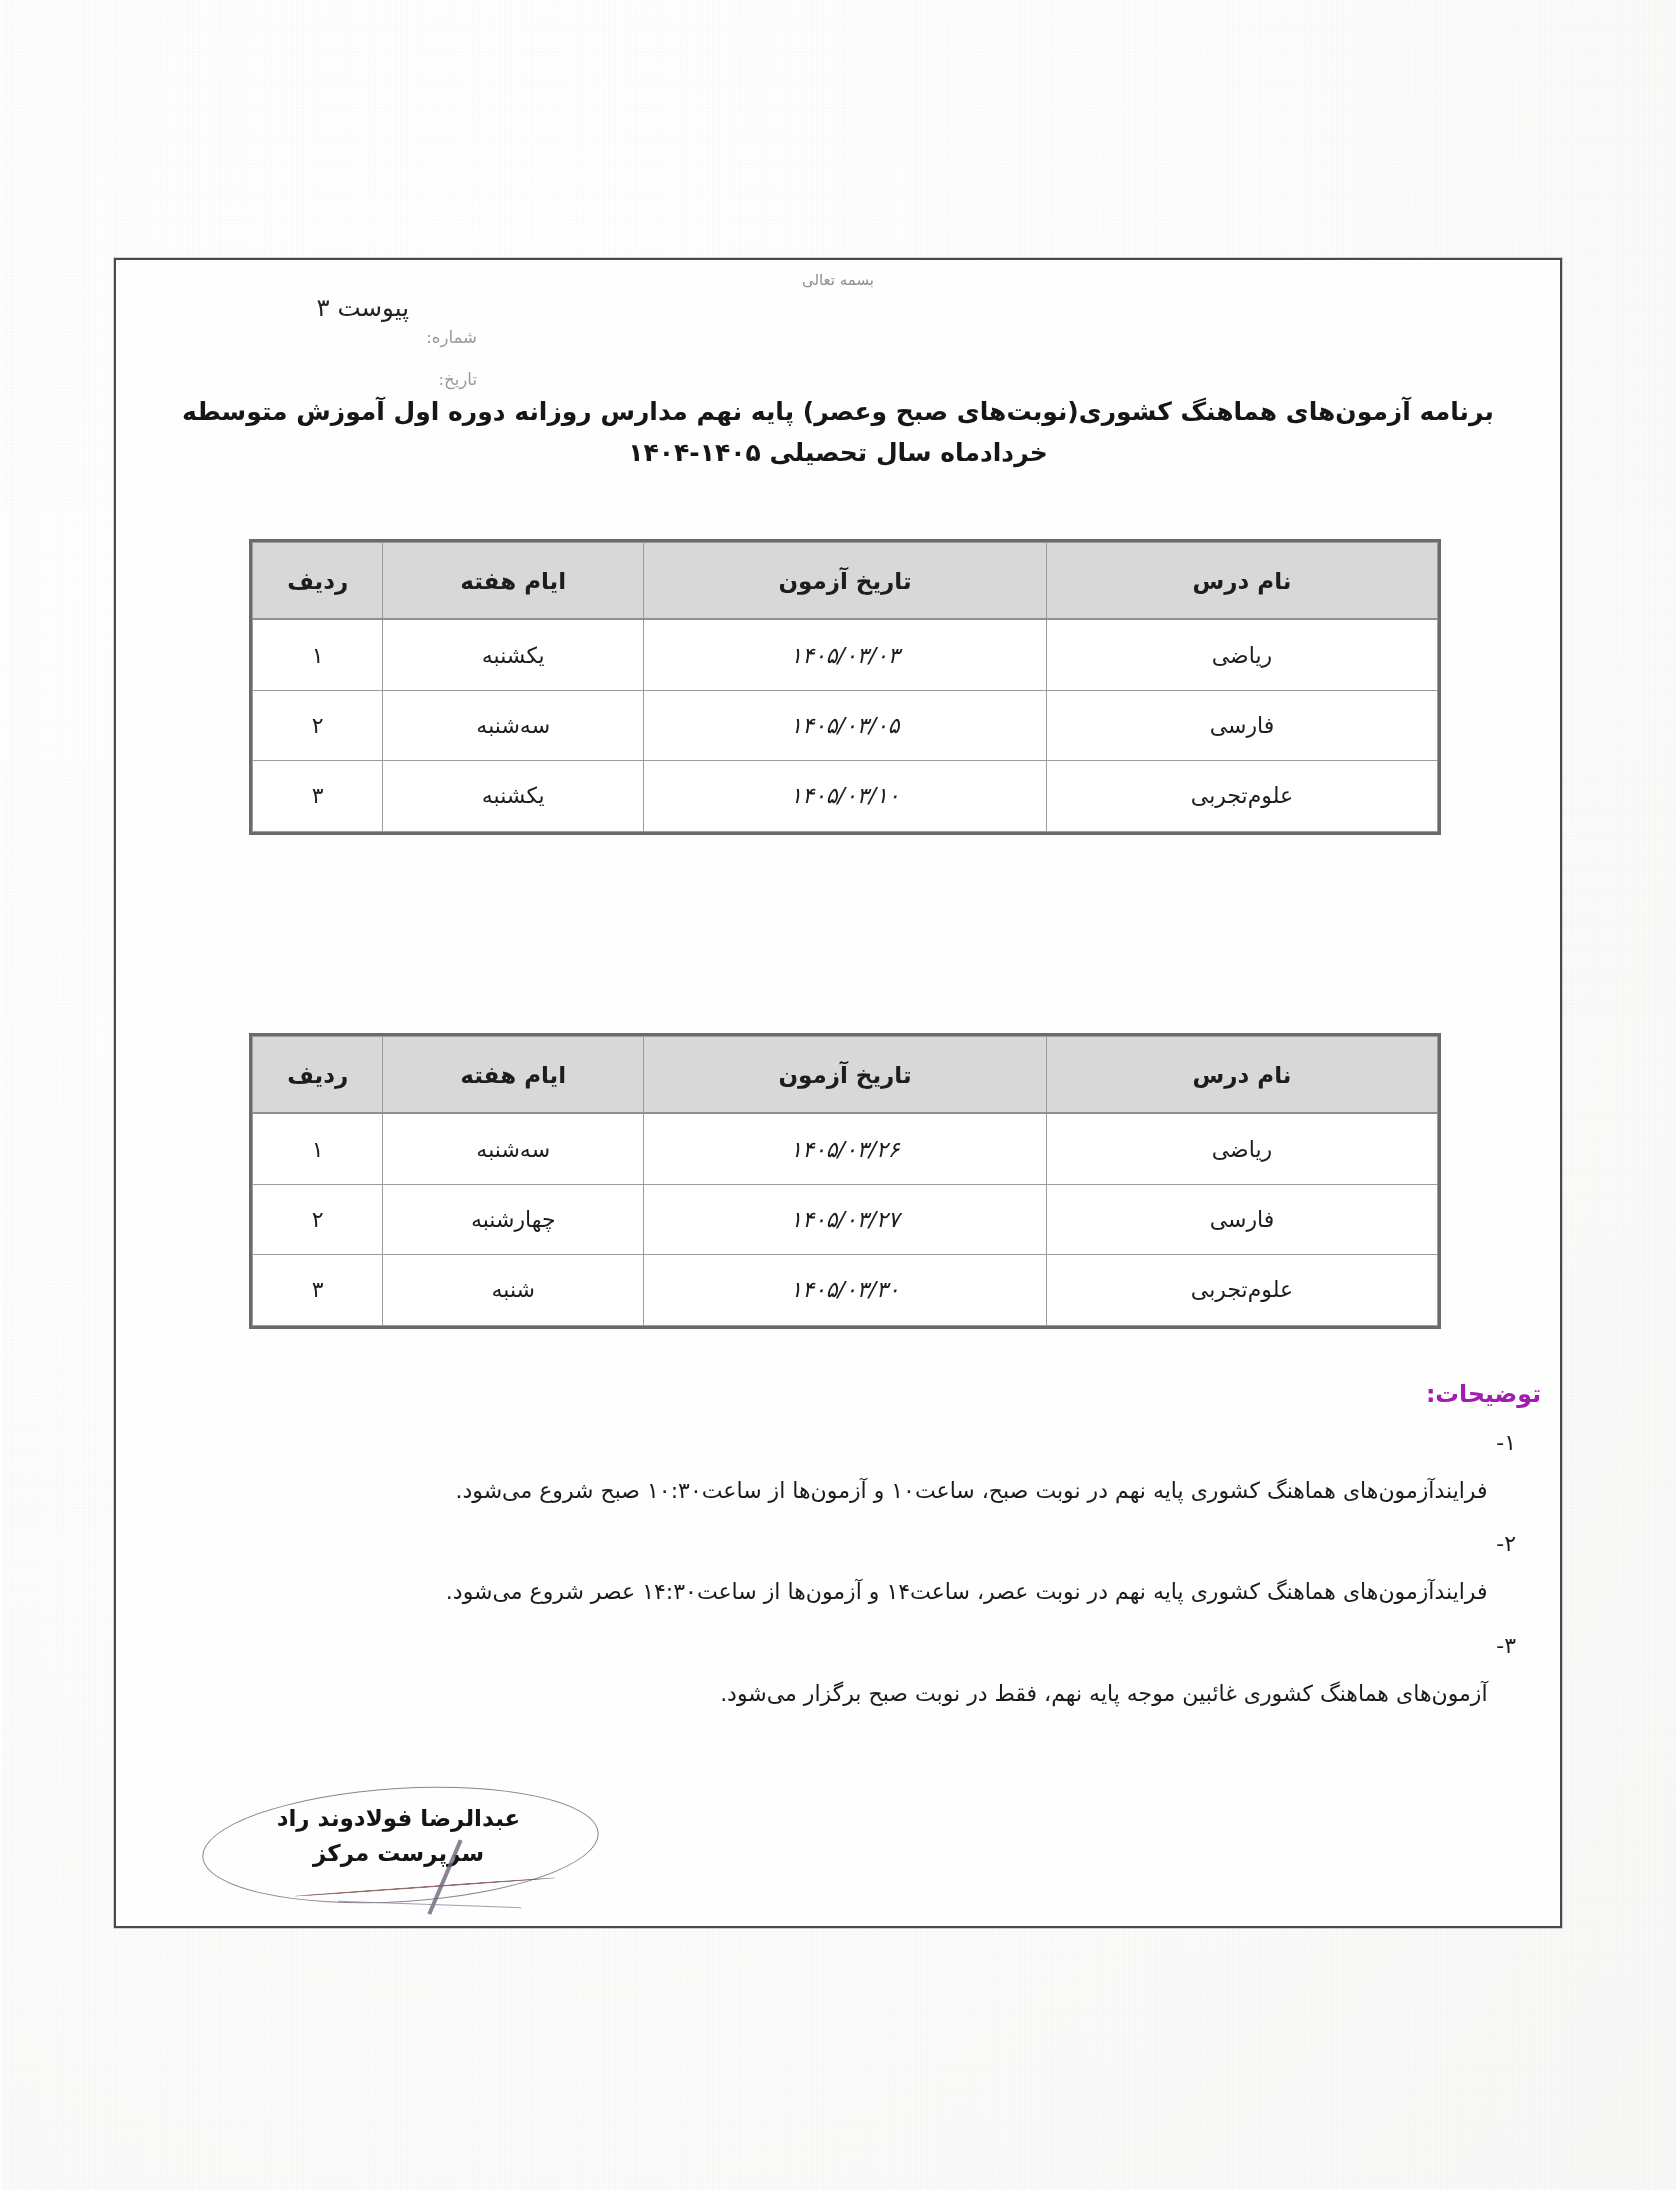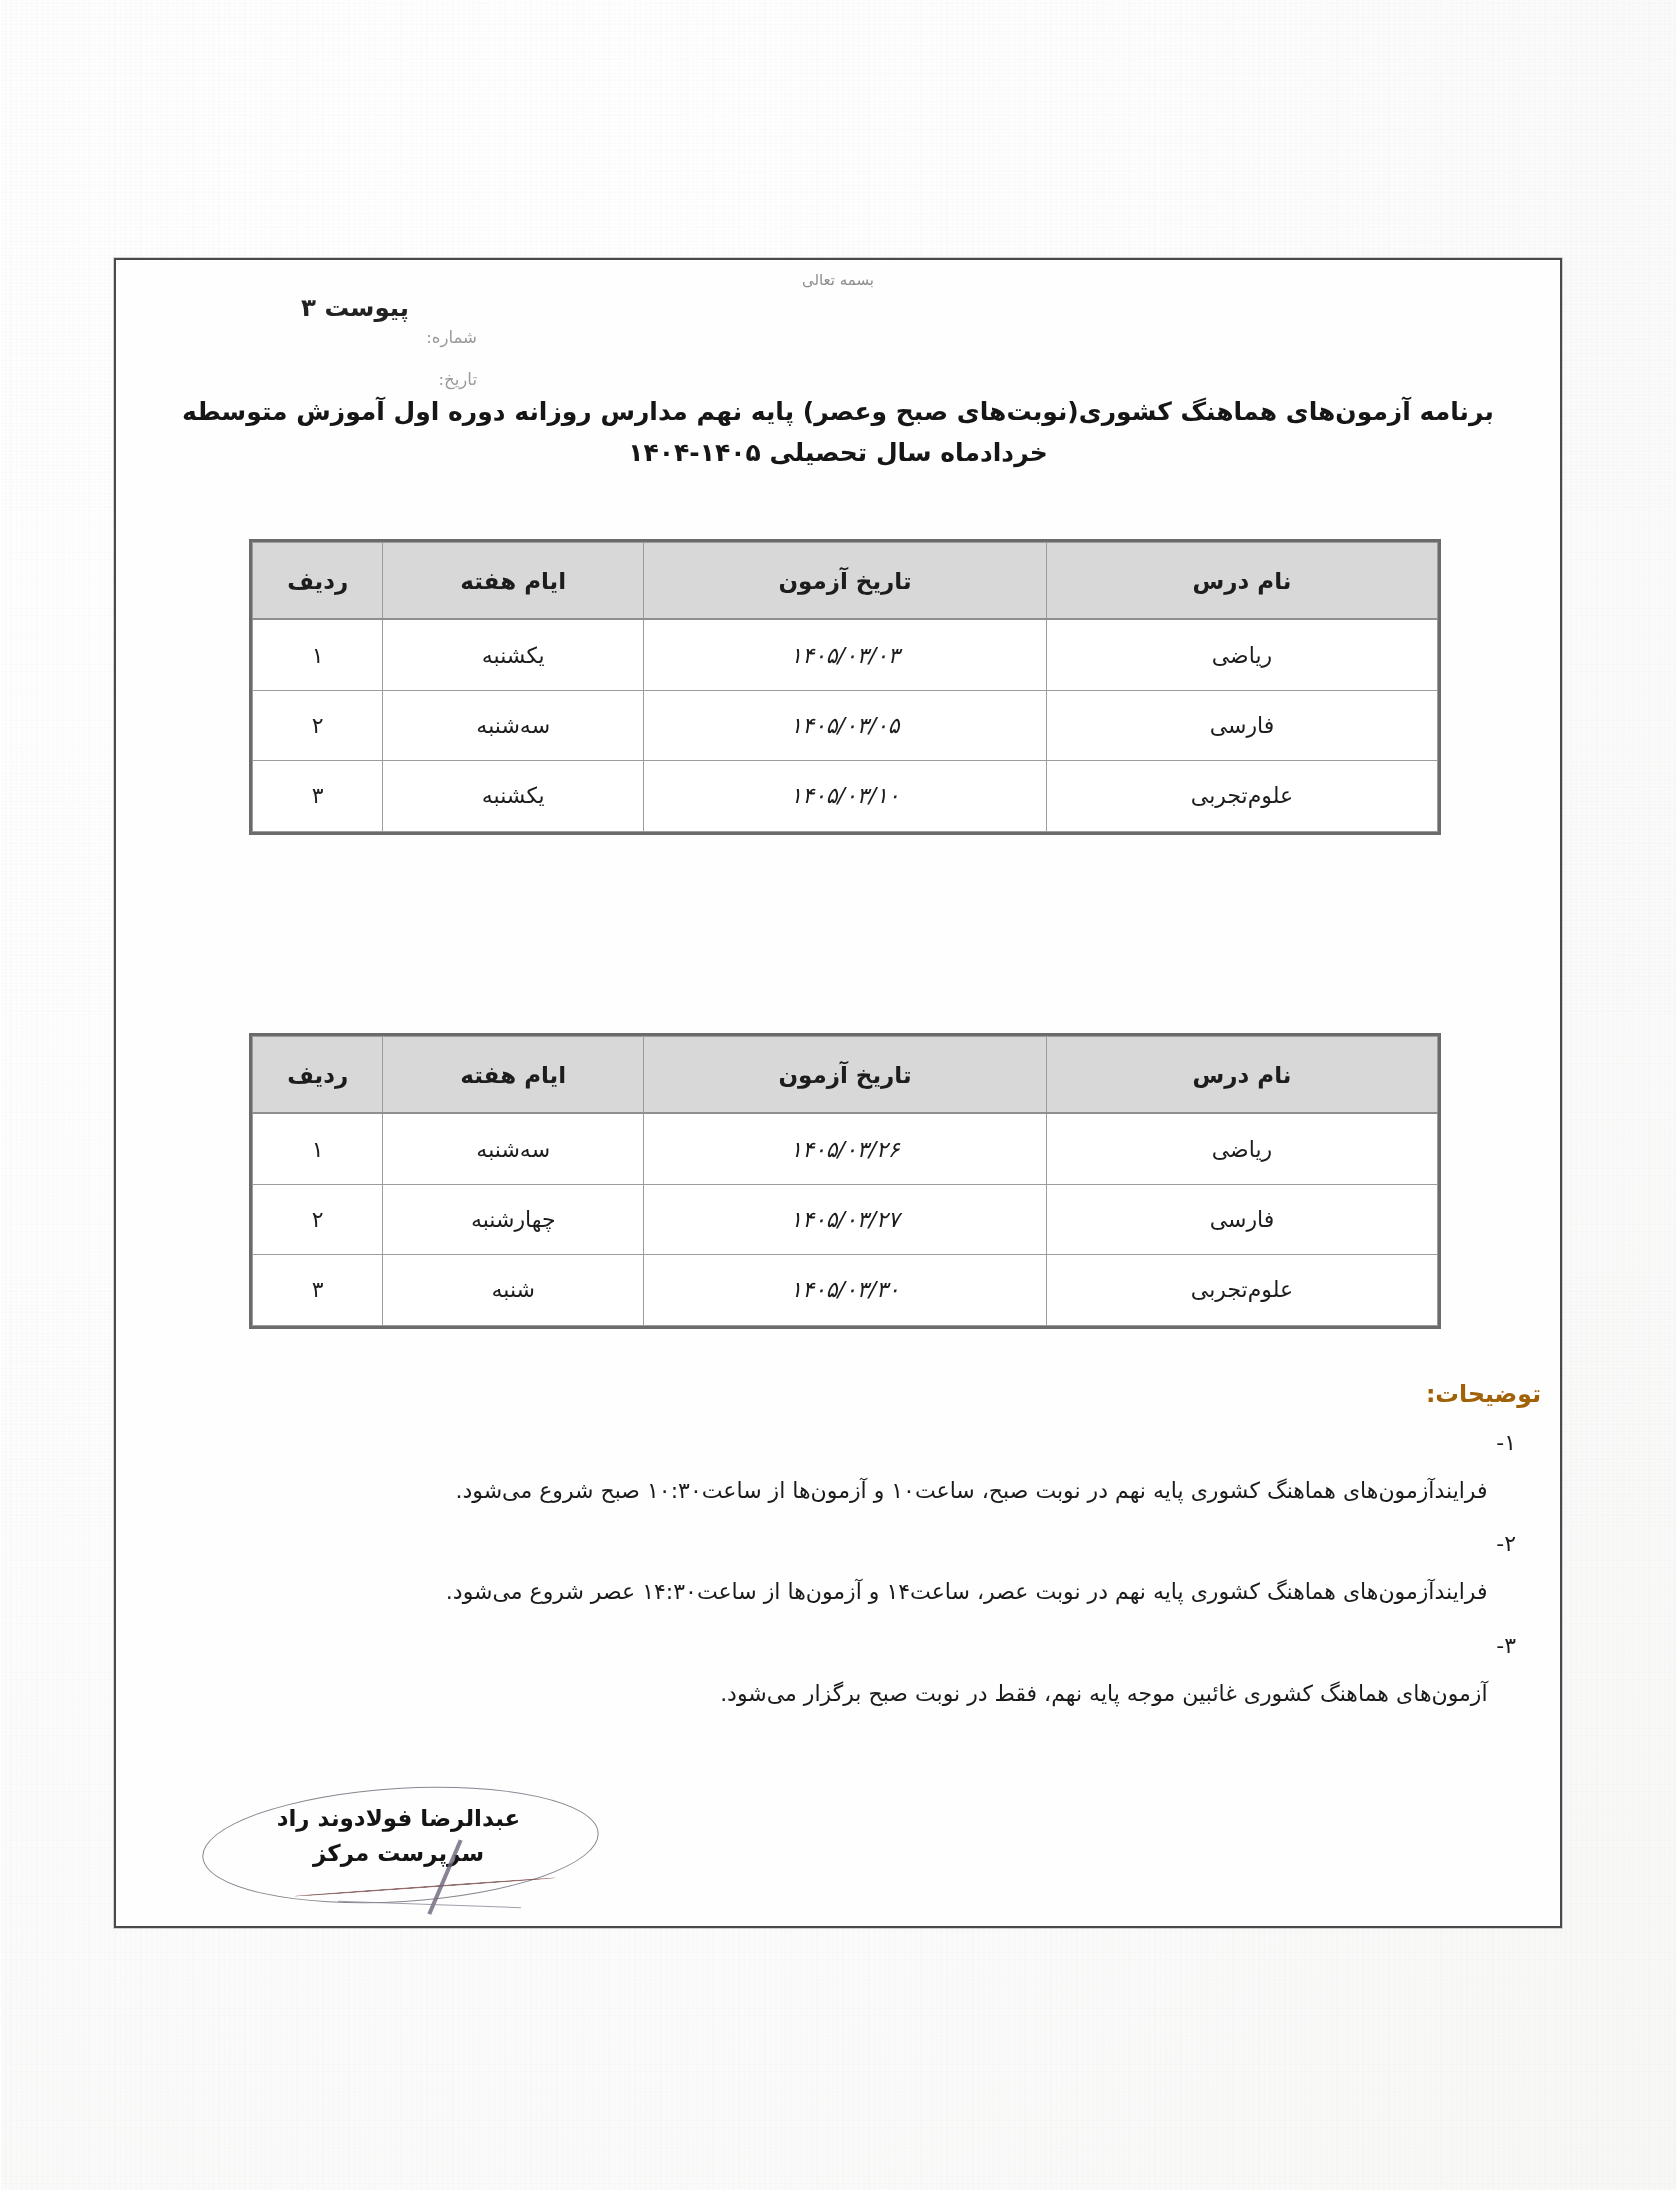--- a/index.html
+++ b/index.html
@@ -62,21 +62,21 @@
     text-align: center;
     font-size: 15px;
     color: #8d8d8d;
     letter-spacing: 0.4px;
   }
   .attachment-tag {
     position: absolute;
     top: 33px;
     right: 1151px;
     font-size: 24.5px;
-    font-weight: bold;
+    font-weight: normal;
     color: #222;
     white-space: nowrap;
   }
 
   
   .org-line {
     position: absolute;
     top: 77px;
     right: 306px;
     font-size: 23.6px;
@@ -159,21 +159,21 @@
     color: #141414;
   }
 
   
   .notes-title {
     position: absolute;
     top: 1120px;
     right: 19px;
     font-size: 23.6px;
     font-weight: bold;
-    color: #a16207;
+    color: #a21caf;
   }
   .notes-list {
     position: absolute;
     top: 1162px;
     right: 44px;
     left: 61px;
   }
   .note-item {
     display: flex;
     flex-direction: row;

